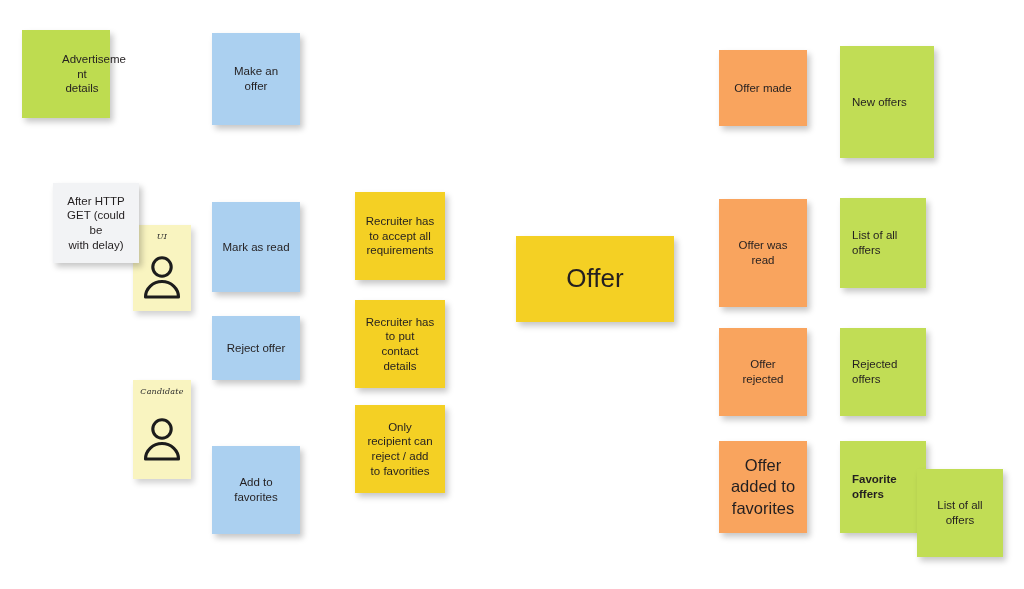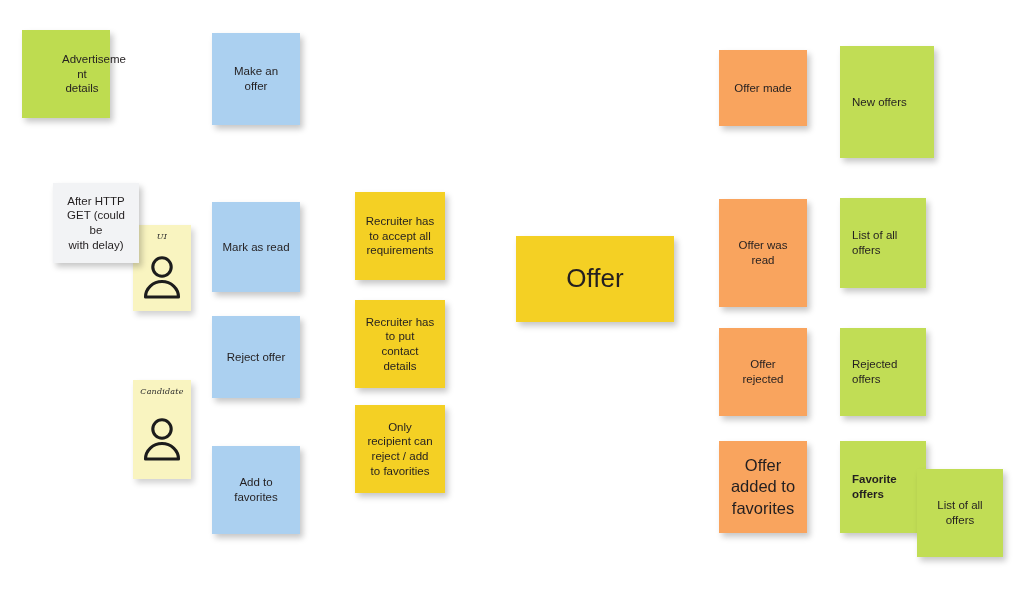--- a/index.html
+++ b/index.html
@@ -125,21 +125,21 @@
 
   <div class="note c-blue" style="left:212px; top:33px; width:88px; height:92px;">
     <span class="txt">Make an
 offer</span>
   </div>
 
   <div class="note c-blue" style="left:212px; top:183px; width:88px; height:90px;margin-top:19px;">
     <span class="txt">Mark as read</span>
   </div>
 
-  <div class="note c-blue" style="left:212px; top:316px; width:88px; height:82px;">
+  <div class="note c-blue" style="left:212px; top:316px; width:88px; height:64px;">
     <span class="txt">Reject offer</span>
   </div>
 
   <div class="note c-blue" style="left:212px; top:446px; width:88px; height:88px;">
     <span class="txt">Add to
 favorites</span>
   </div>
 
 
   <div class="note c-yellow" style="left:355px; top:192px; width:90px; height:88px;">

